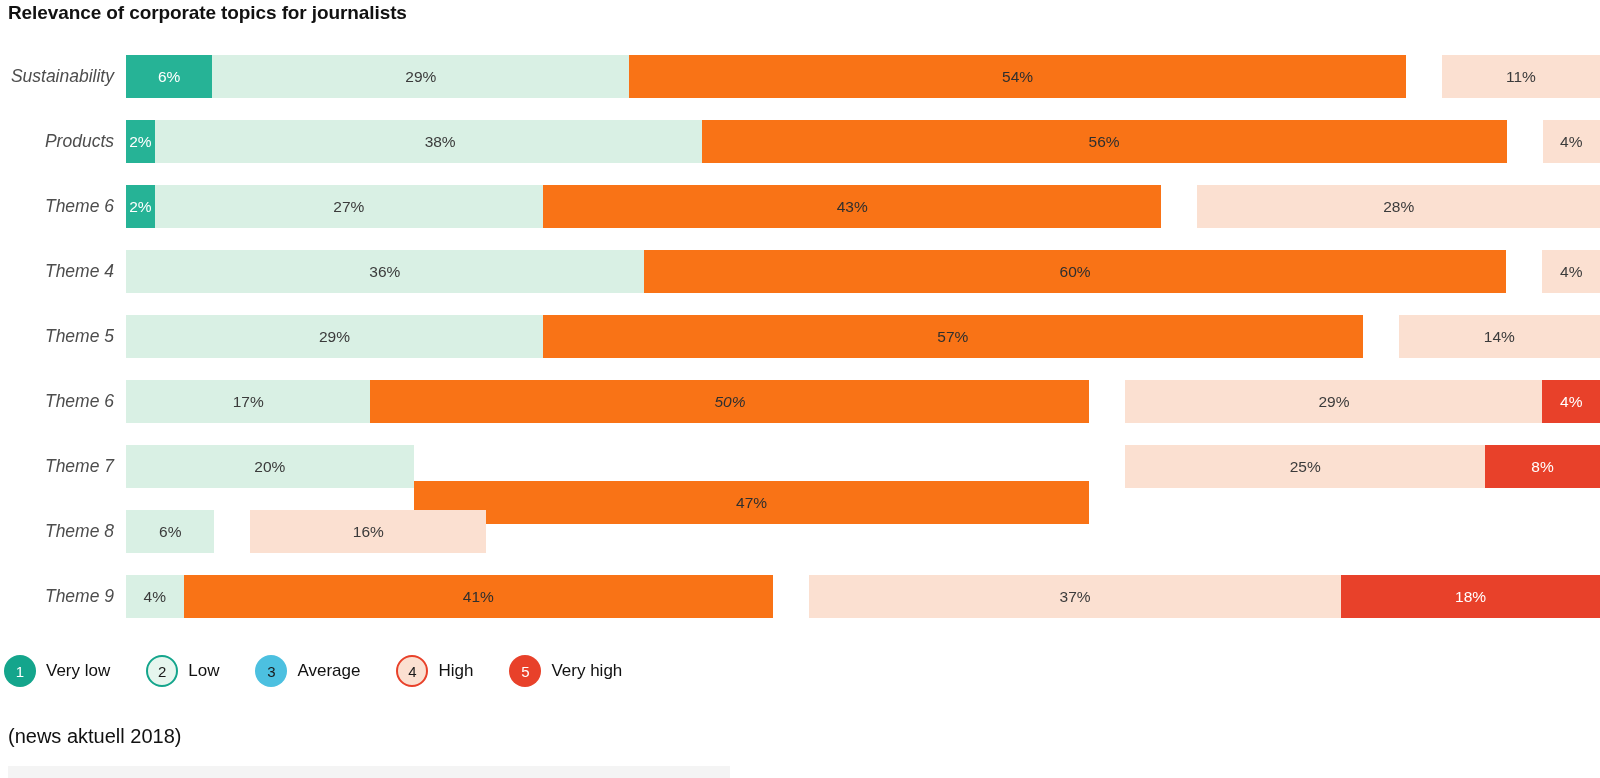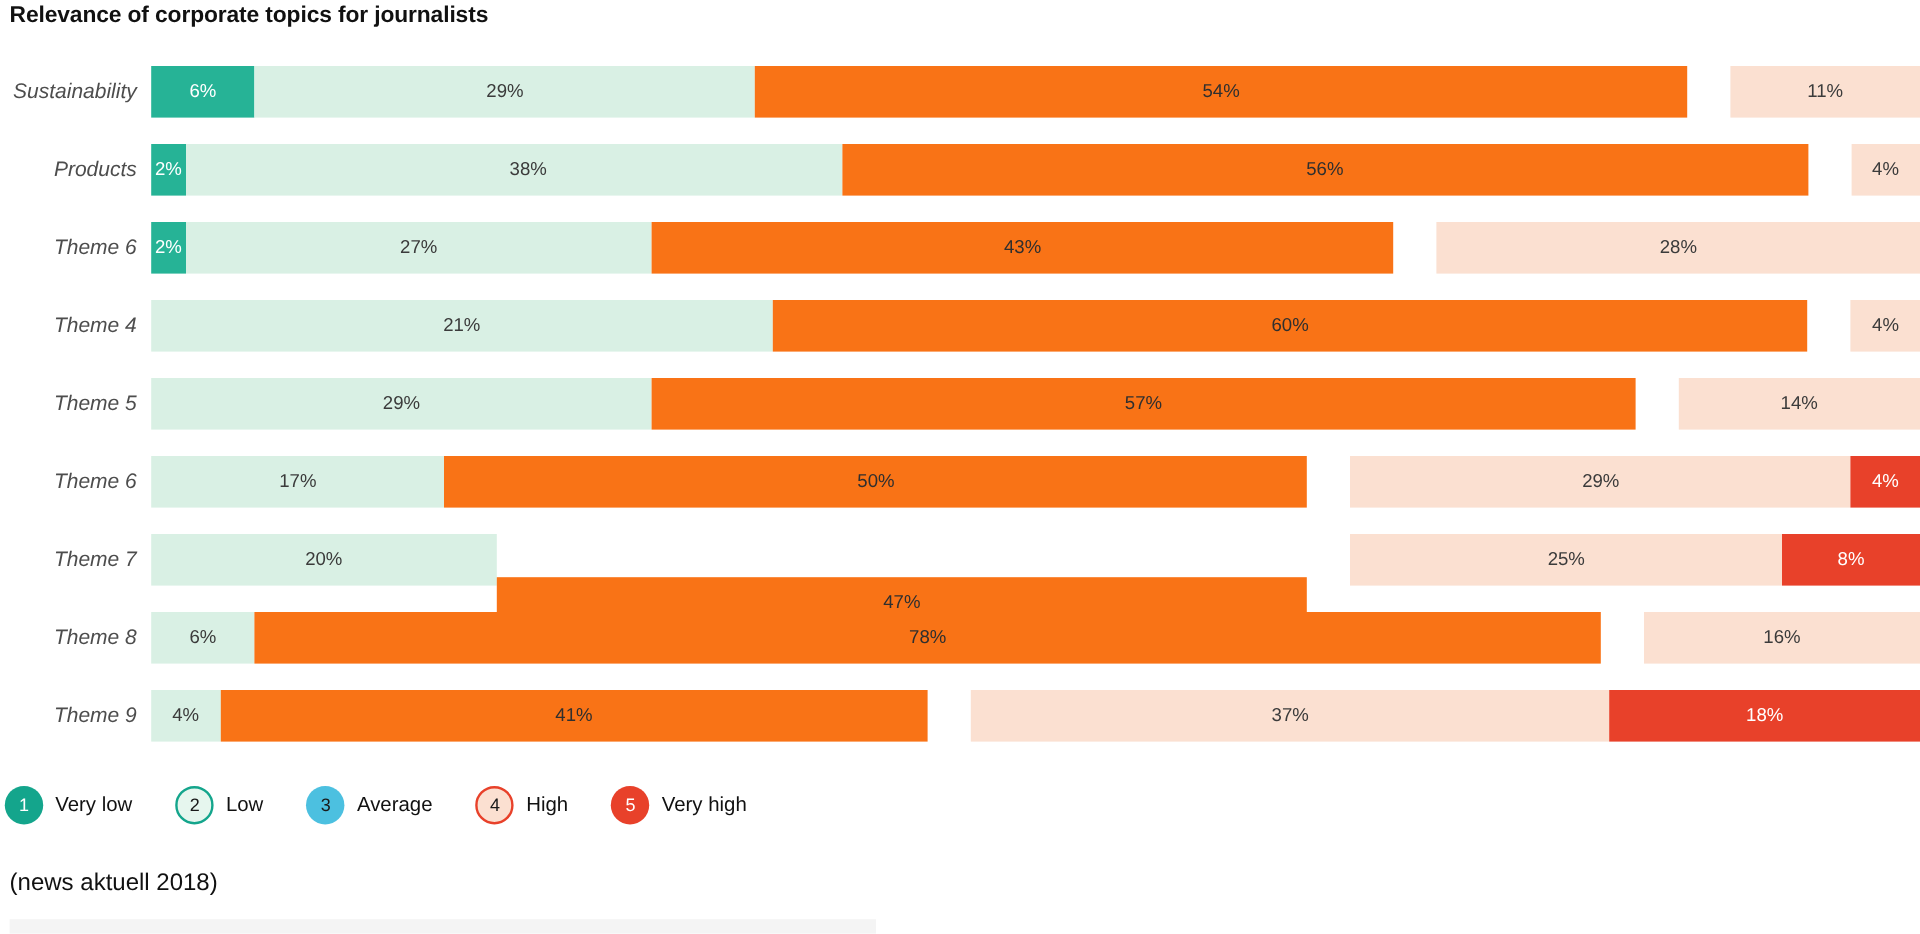--- a/index.html
+++ b/index.html
@@ -185,21 +185,21 @@
           </div>
           <div class="seg s4" style="width: 28%;">
             <span class="seg-label">28%</span>
           </div>
         </div>
       </div>
       <div class="bar-row">
         <div class="row-label">Theme 4</div>
         <div class="bar-track">
           <div class="seg s2" style="width: 36%;">
-            <span class="seg-label">21%</span>
+            <span class="seg-label">36%</span>
           </div>
           <div class="seg s3" style="width: 60%;">
             <span class="seg-label">60%</span>
           </div>
           <div class="seg s4" style="width: 4%;">
             <span class="seg-label">4%</span>
           </div>
         </div>
       </div>
       <div class="bar-row">
@@ -215,21 +215,21 @@
             <span class="seg-label">14%</span>
           </div>
         </div>
       </div>
       <div class="bar-row">
         <div class="row-label">Theme 6</div>
         <div class="bar-track">
           <div class="seg s2" style="width: 17%;">
             <span class="seg-label">17%</span>
           </div>
-          <div class="seg s3" style="width: 50%;">
+          <div class="seg s3" style="width: 50%; font-style: italic;">
             <span class="seg-label">50%</span>
           </div>
           <div class="seg s4" style="width: 29%;">
             <span class="seg-label">29%</span>
           </div>
           <div class="seg s5" style="width: 4%;">
             <span class="seg-label">4%</span>
           </div>
         </div>
       </div>
@@ -249,23 +249,20 @@
             <span class="seg-label">8%</span>
           </div>
         </div>
       </div>
       <div class="bar-row">
         <div class="row-label">Theme 8</div>
         <div class="bar-track">
           <div class="seg s2" style="width: 6%;">
             <span class="seg-label">6%</span>
           </div>
-          <div class="seg s3" style="width: 78%;">
-            <span class="seg-label">78%</span>
-          </div>
           <div class="seg s4" style="width: 16%;">
             <span class="seg-label">16%</span>
           </div>
         </div>
       </div>
       <div class="bar-row">
         <div class="row-label">Theme 9</div>
         <div class="bar-track">
           <div class="seg s2" style="width: 4%;">
             <span class="seg-label">4%</span>

